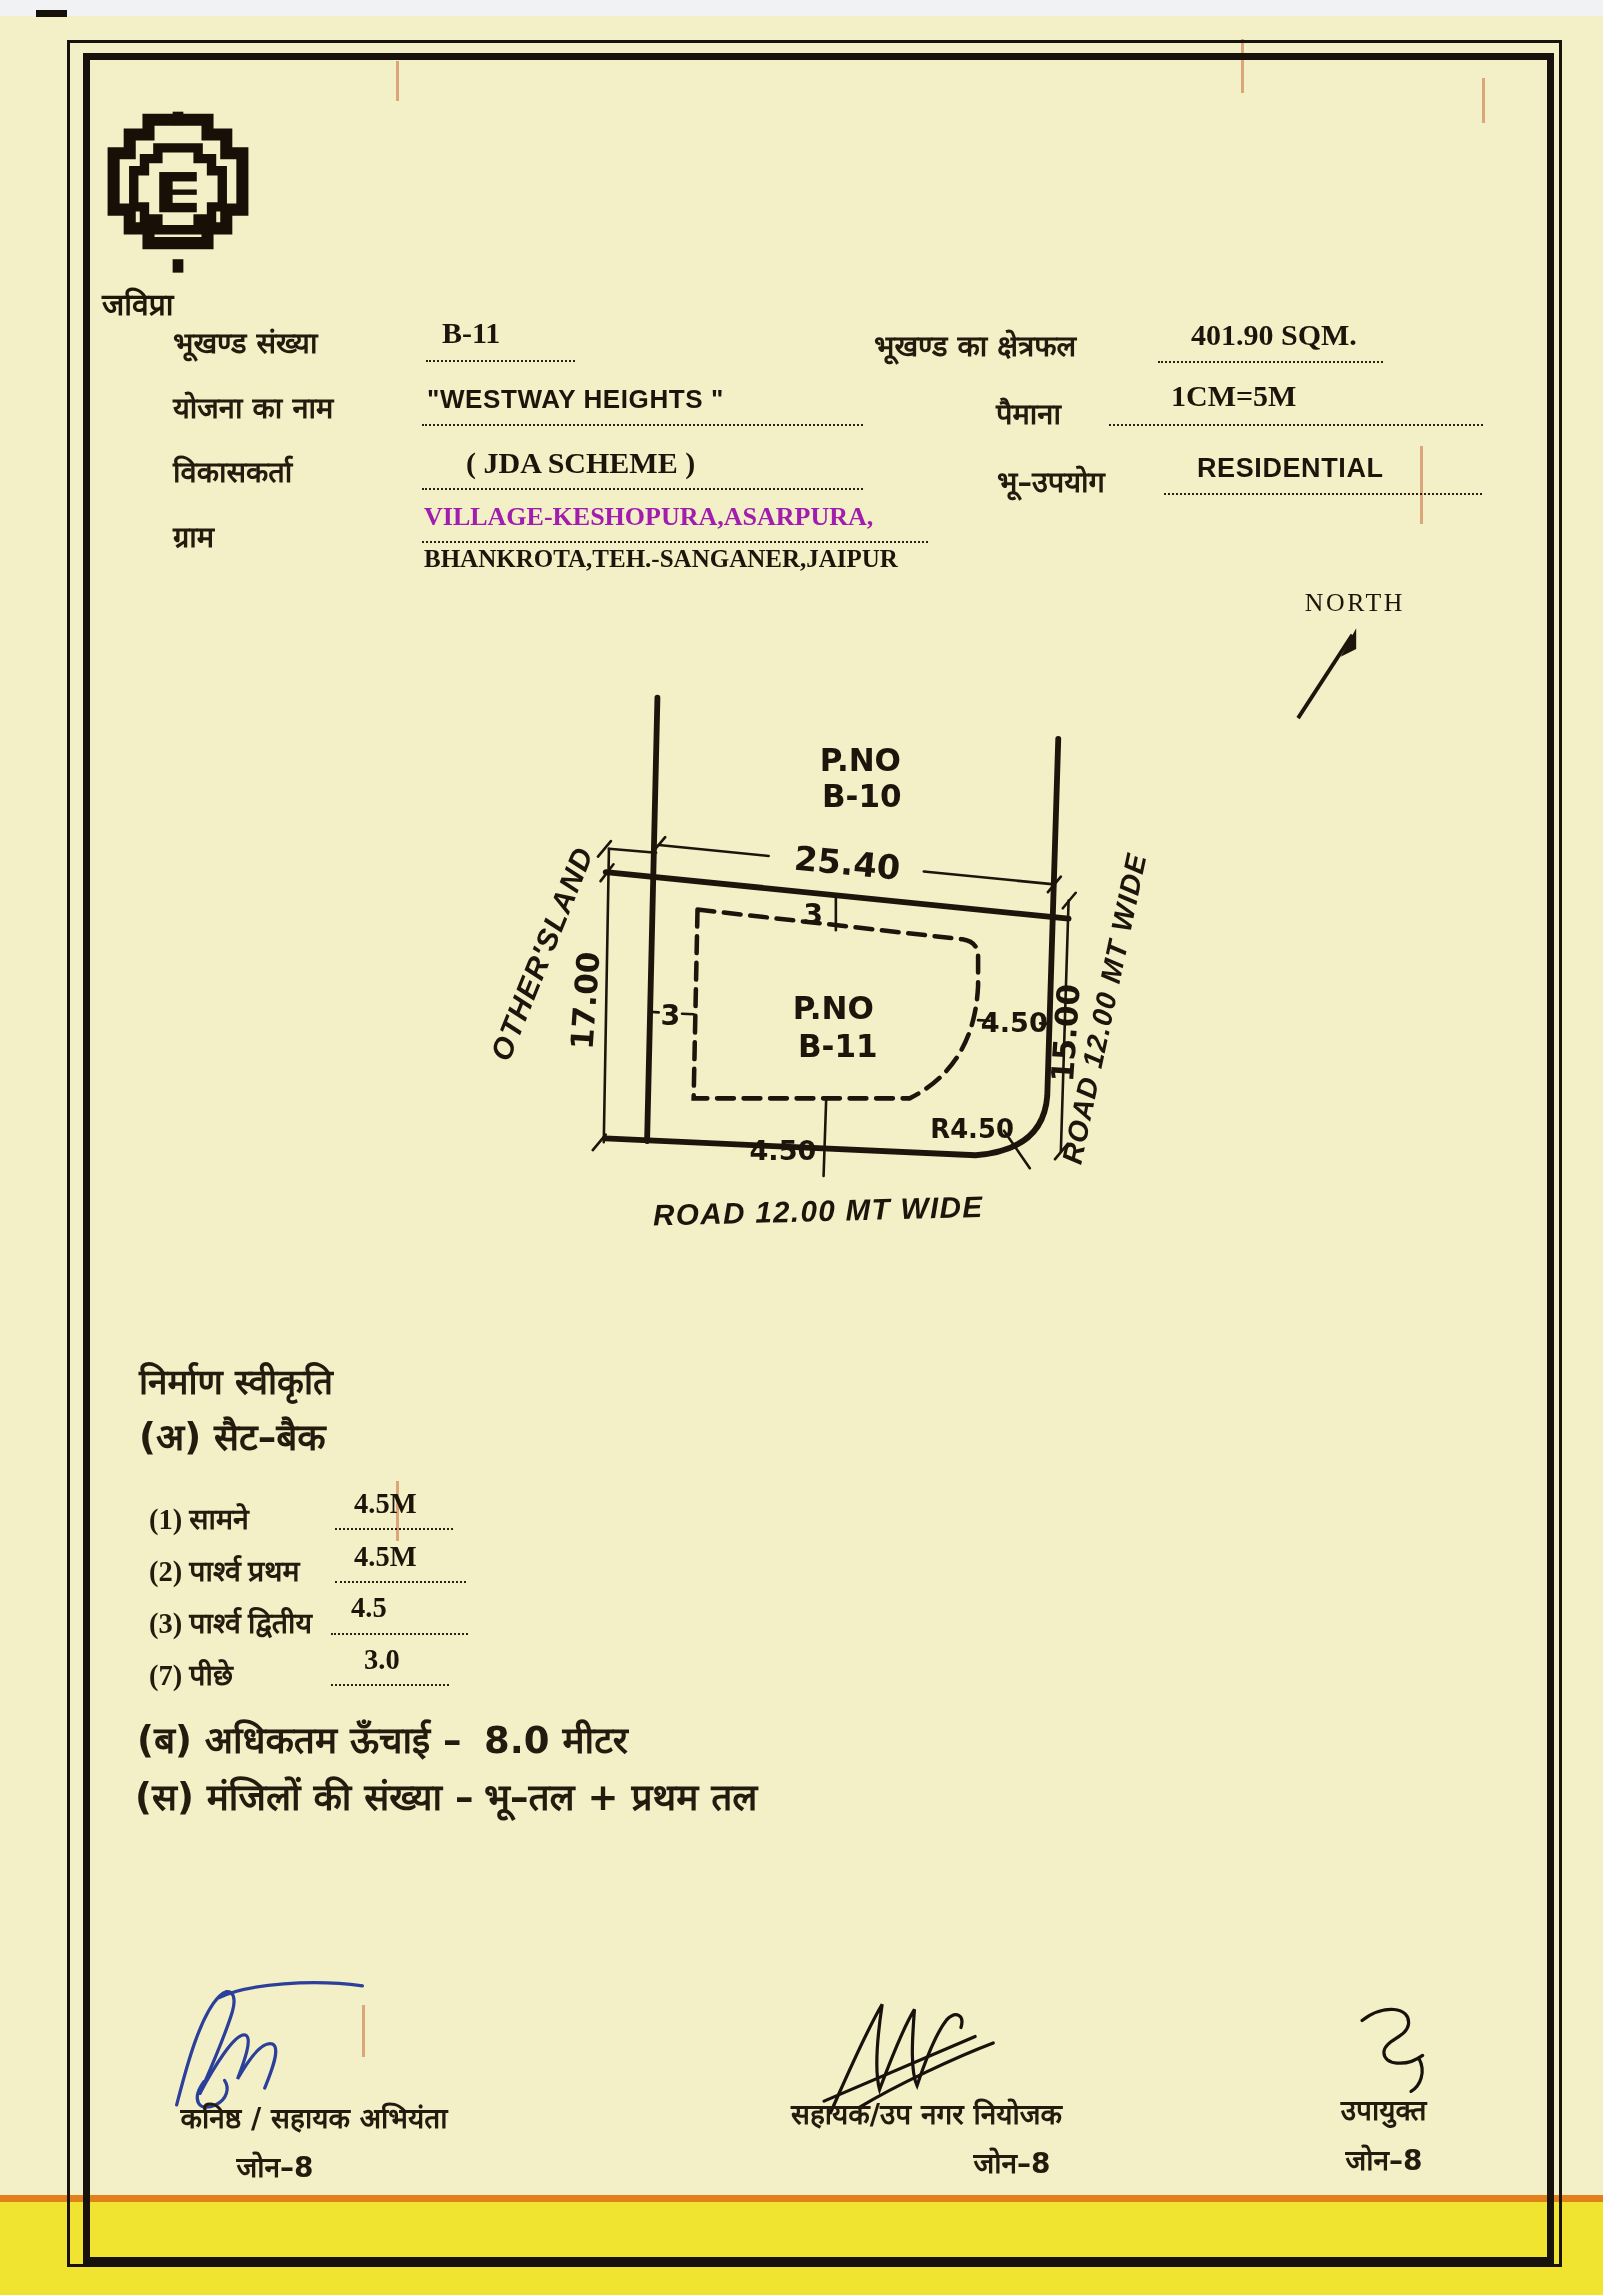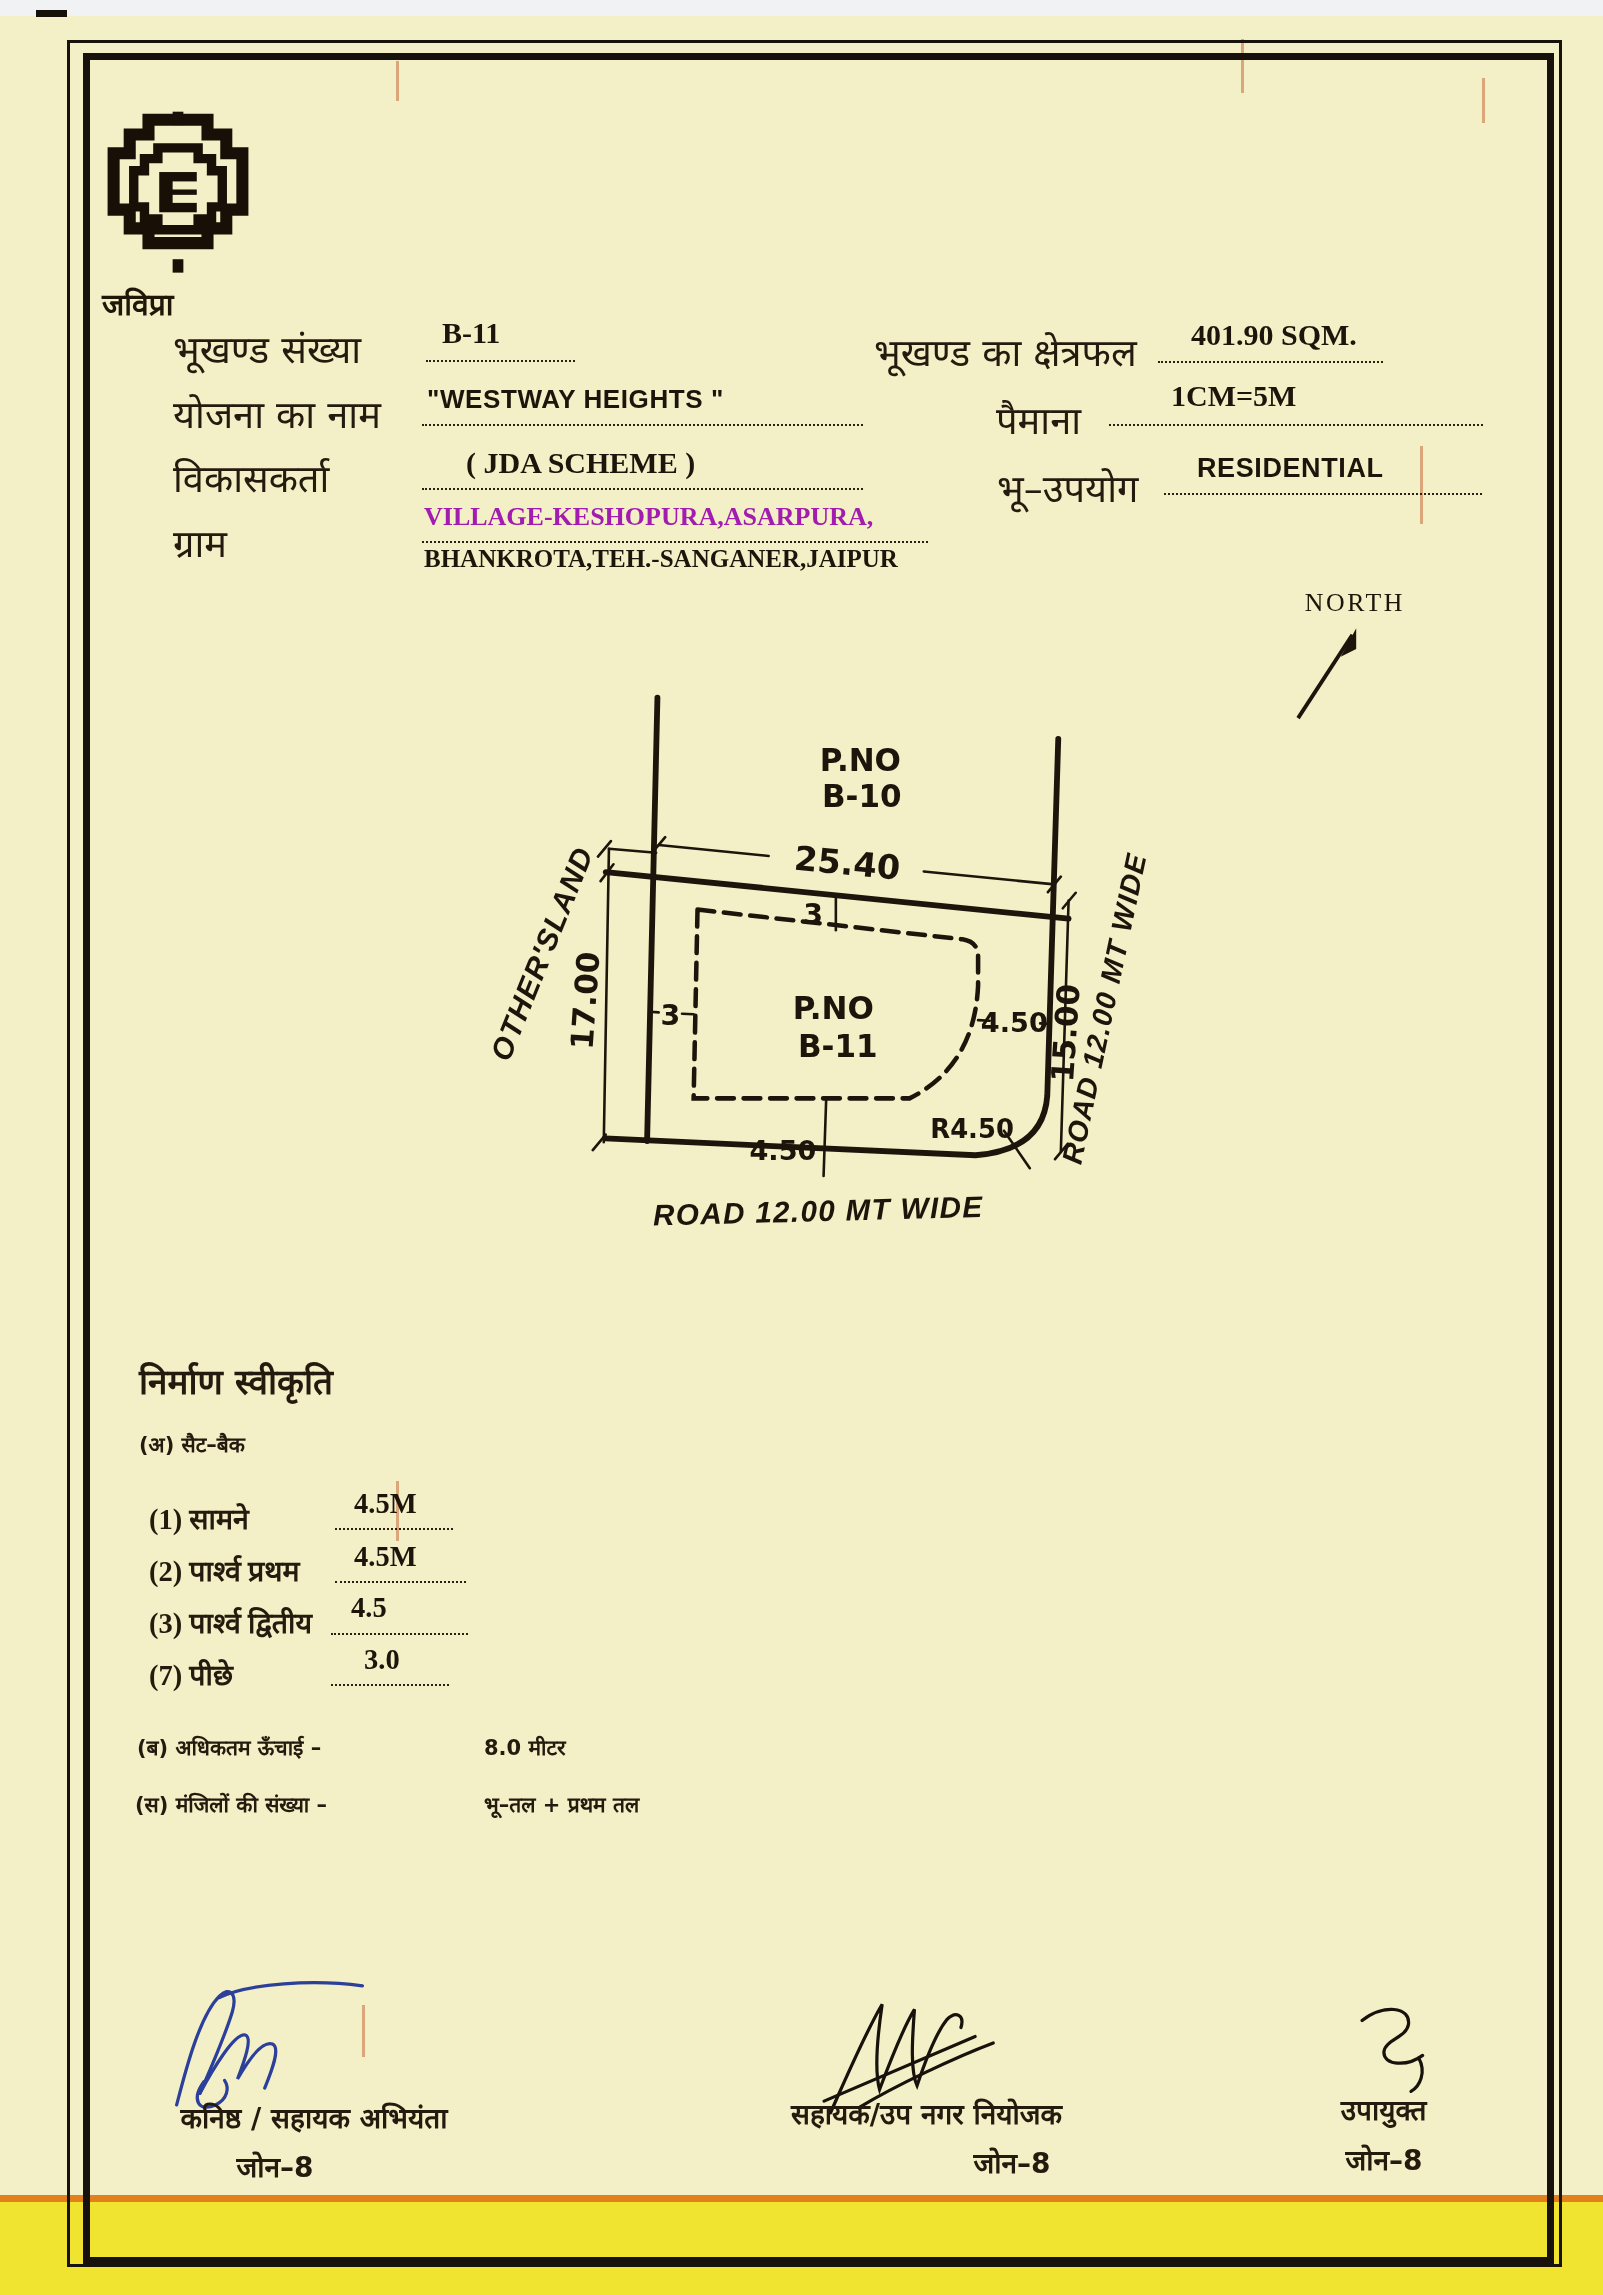--- a/index.html
+++ b/index.html
@@ -9,26 +9,26 @@
   .scan-dash{position:absolute;left:36px;top:10.3px;width:31px;height:7.1px;background:#15100a;}
   .strip{position:absolute;left:0;top:2195px;width:100%;height:101px;background:#f0e431;border-top:7.1px solid #e2811b;}
   .border-outer{position:absolute;left:67px;top:40px;width:1489px;height:2221px;border:3.9px solid #17120b;z-index:5;}
   .border-inner{position:absolute;left:83px;top:53px;width:1457px;height:2197px;border:7.1px solid #17120b;z-index:5;}
   .ink{color:#211709;}
   .dev{font-family:"DejaVu Sans",sans-serif;}
   .serif{font-family:"Liberation Serif",serif;}
   .abs{position:absolute;}
   .title1{font-size:48px;font-weight:bold;letter-spacing:0.6px;}
   .title2{font-size:34px;font-weight:bold;}
-  .flabel{font-size:38px;font-weight:400;color:#241a0e;}
+  .flabel{font-size:29px;font-weight:700;color:#241a0e;}
   .dots{border-bottom:2.6px dotted #2a1f12;height:0;}
   .val-serif{font-size:30px;font-weight:600;color:#1d150b;font-family:"Liberation Serif",serif;}
   .val-sans{font-size:26px;font-weight:bold;color:#1d150b;font-family:"Liberation Sans",sans-serif;letter-spacing:0.6px;}
   .sec-h{font-size:35px;font-weight:bold;color:#241a0e;}
-  .sec-sub{font-size:21px;font-weight:bold;color:#241a0e;margin-top:20px;}
+  .sec-sub{font-size:37px;font-weight:bold;color:#241a0e;}
   .item-label{font-size:28.5px;font-weight:600;color:#241a0e;font-family:Liberation Serif, serif;}
   .item-val{font-size:28.5px;font-weight:600;color:#1d150b;font-family:"Liberation Serif",serif;}
   .para{font-size:27px;font-weight:600;color:#241a0e;}
   .sig-title{font-size:28px;font-weight:bold;color:#241a0e;text-align:center;}
   .artifact{position:absolute;width:2.6px;background:rgba(196,94,44,.5);}
   svg text{fill:#1d150b;}
 </style>
 </head>
 <body>
 

